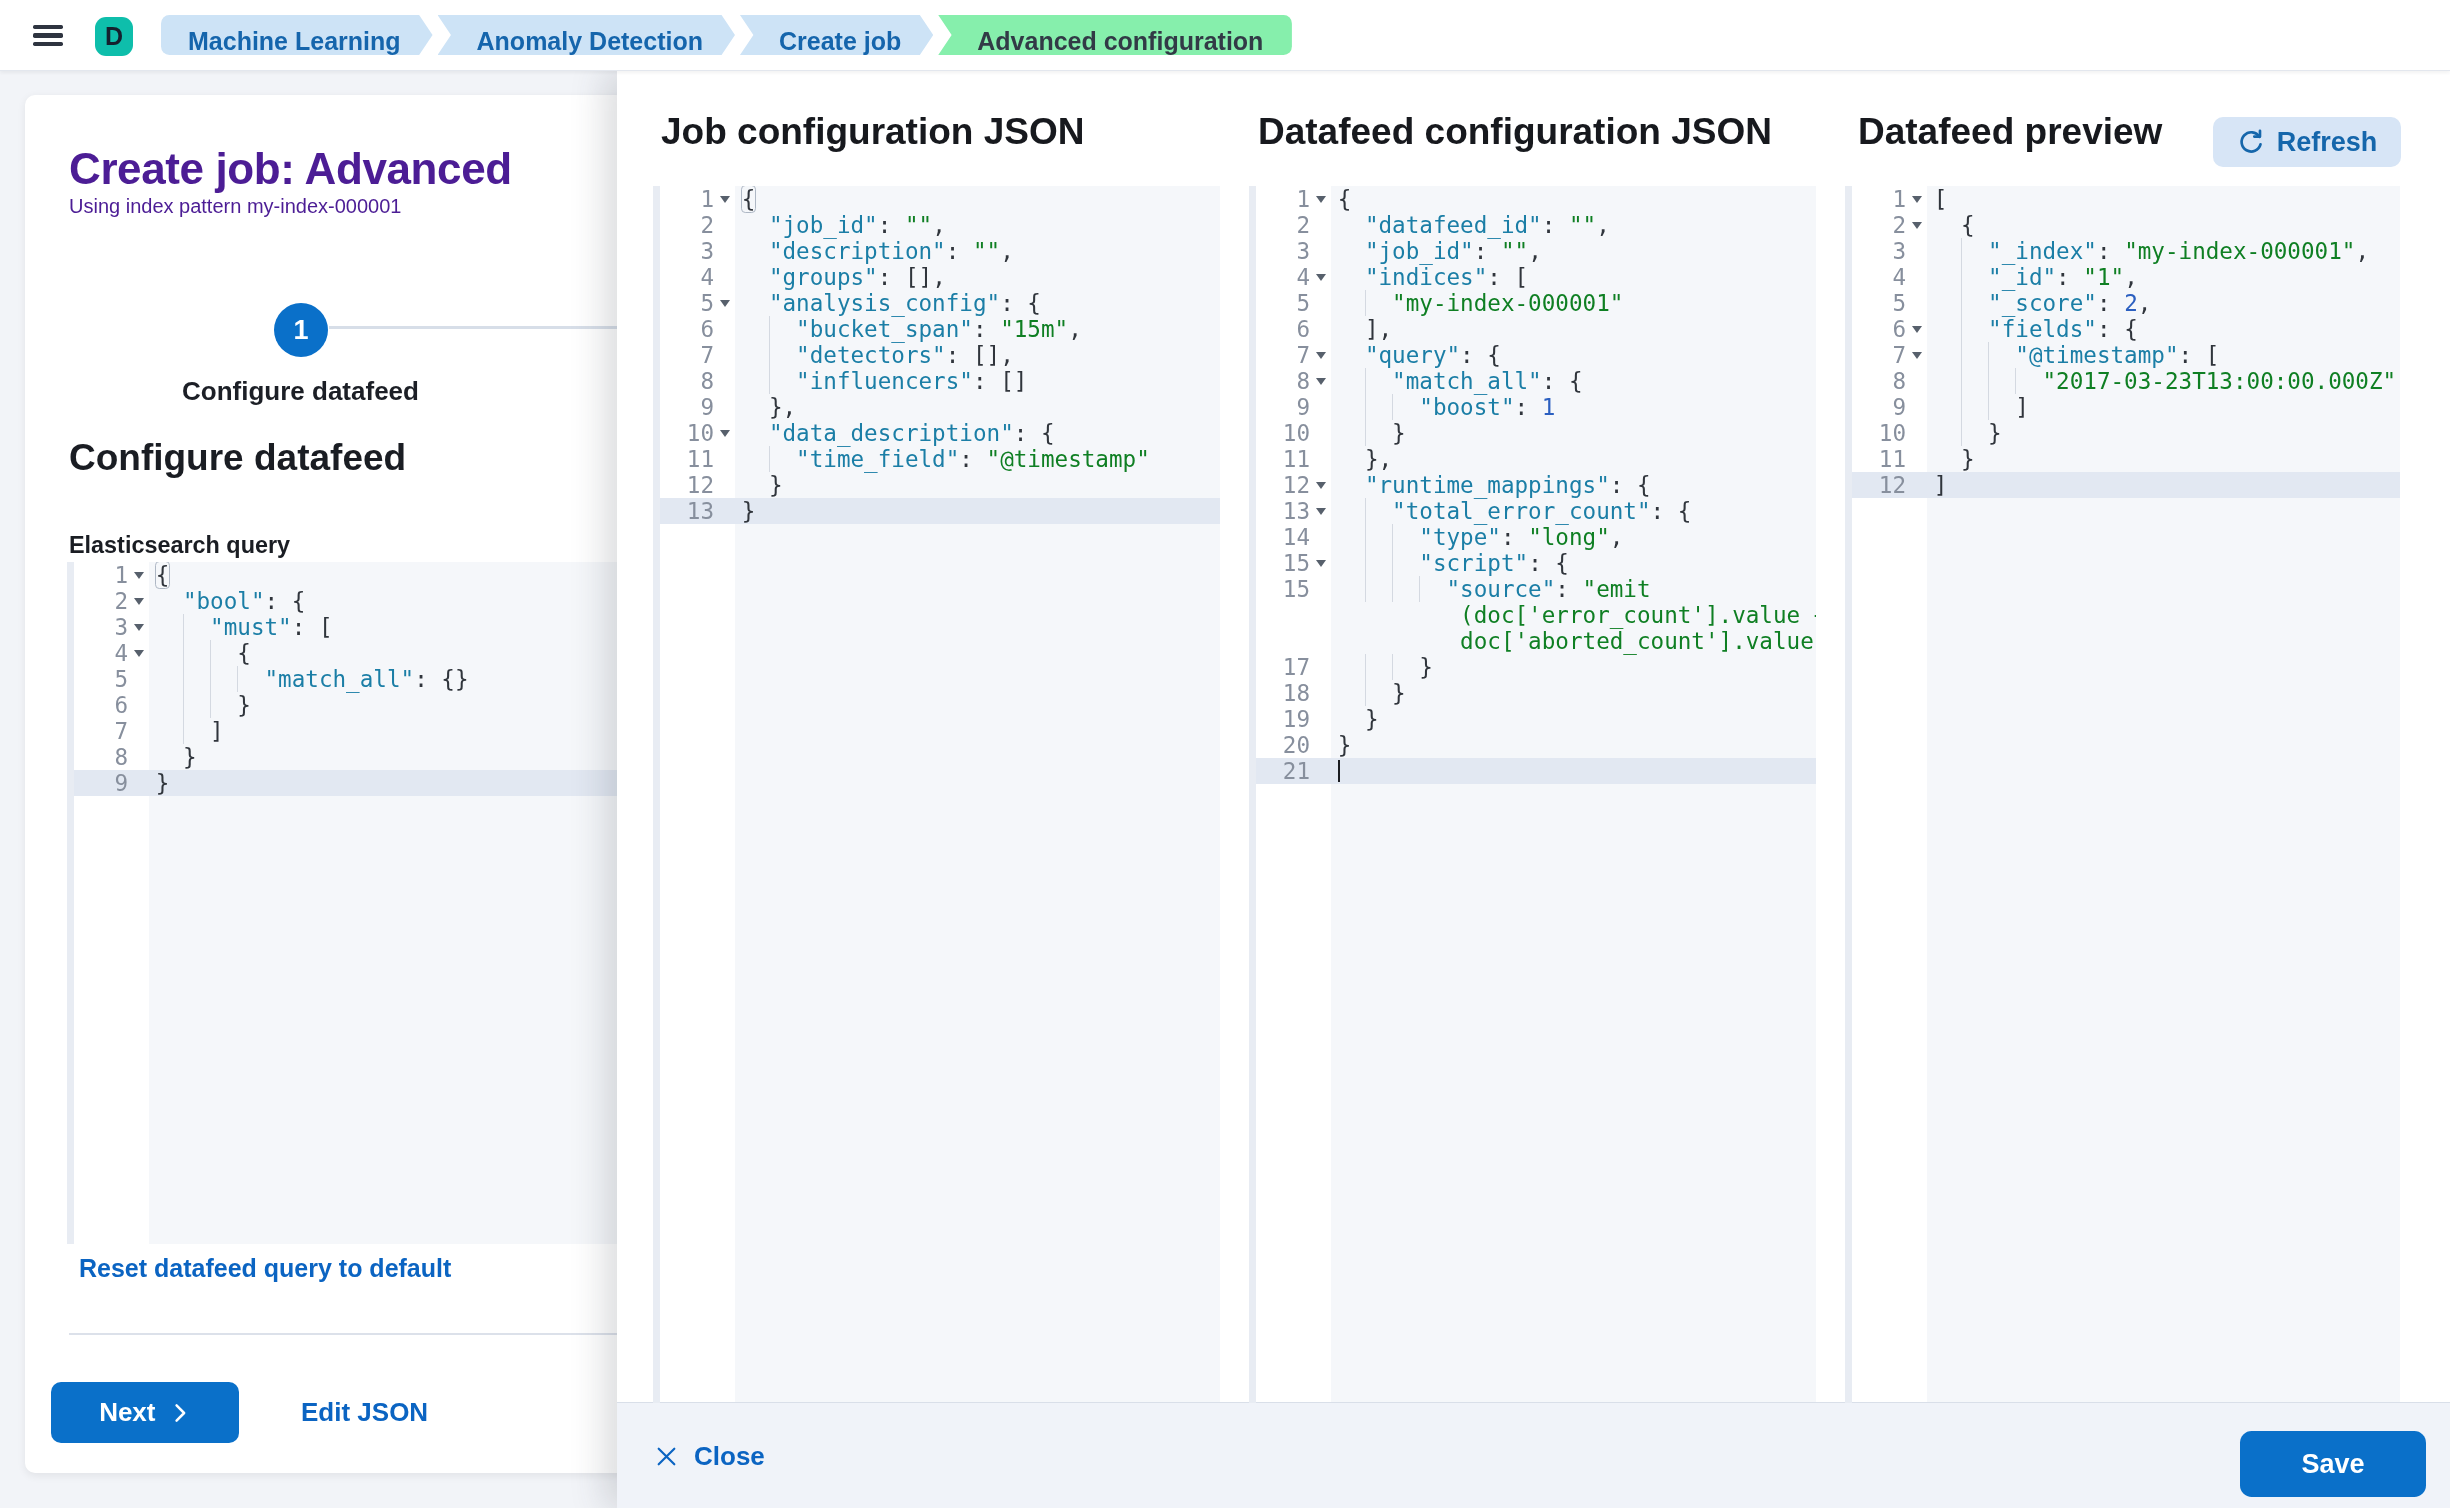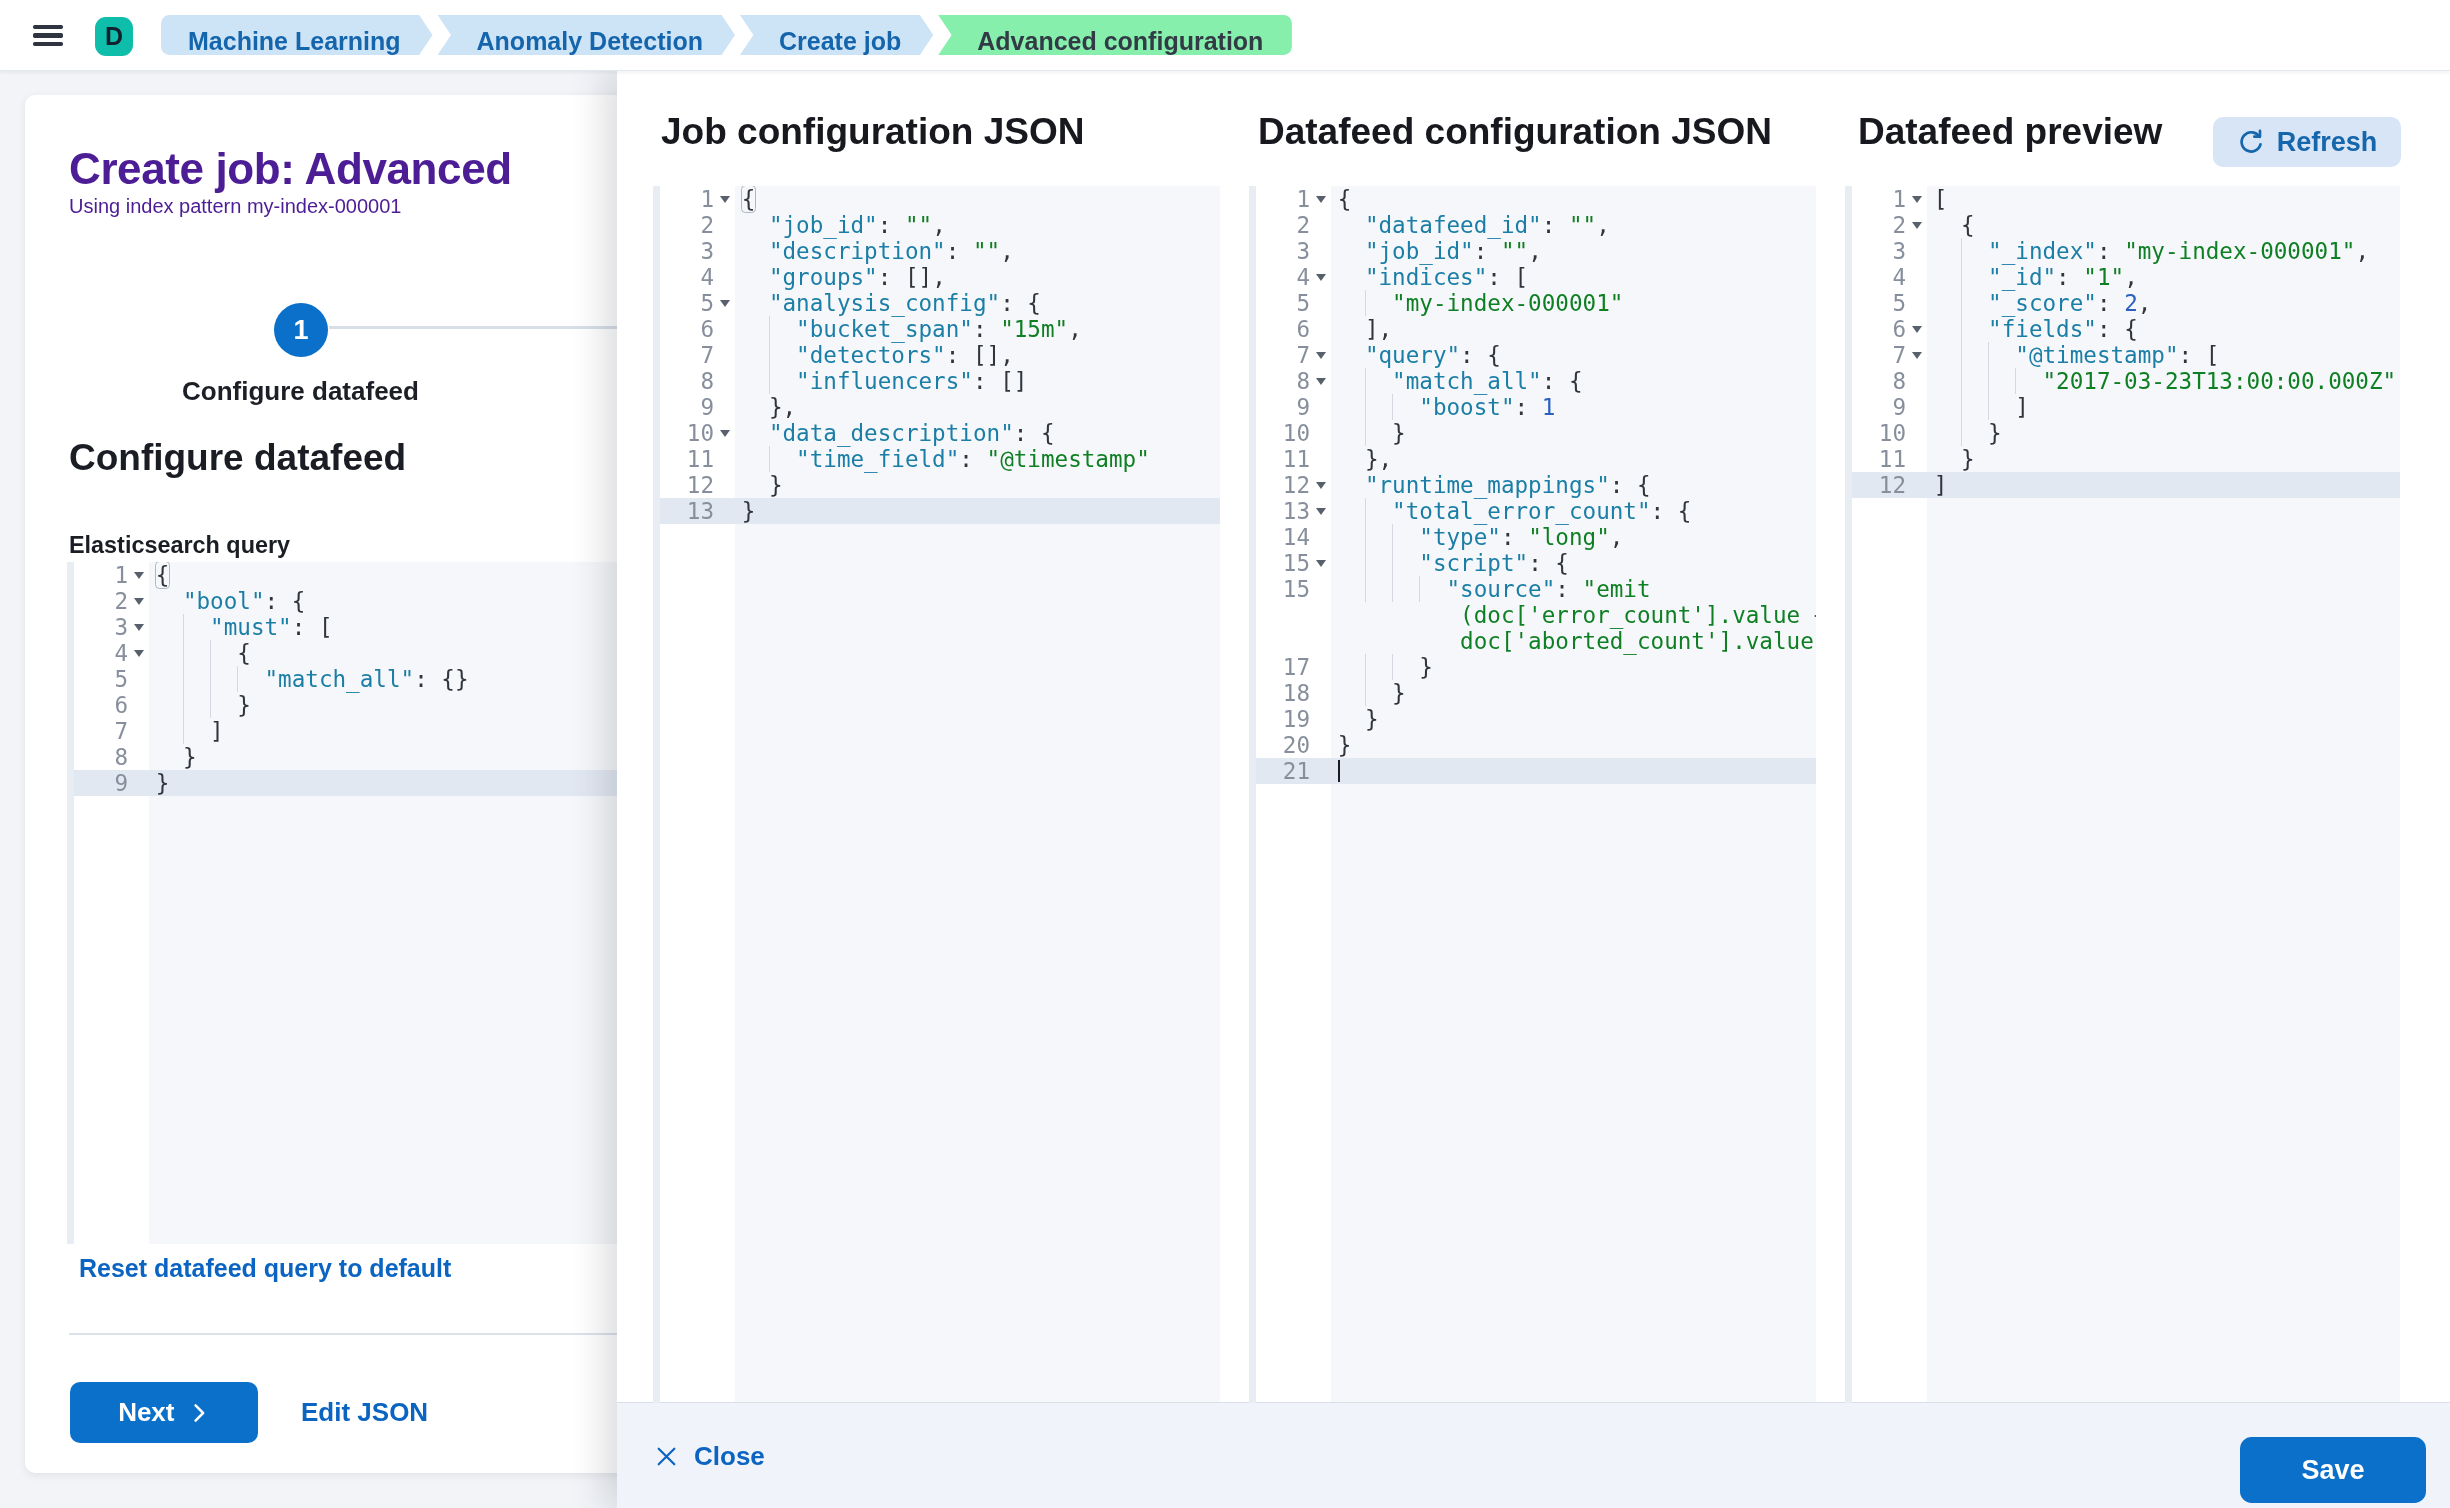--- a/index.html
+++ b/index.html
@@ -57,21 +57,21 @@
     background:#0A70C9; color:#fff; font-size:27px; font-weight:700;
     display:flex; align-items:center; justify-content:center; z-index:2;
   }
   .step-line{ position:absolute; left:304px; top:231px; width:634px; height:3.3px; background:#D7DEE8; }
   .step-label{ position:absolute; left:108px; top:281px; width:335px; text-align:center; font-size:26px; font-weight:700; color:#1C1F26; }
   .section-heading{ position:absolute; left:44px; top:342px; font-size:37px; font-weight:700; color:#1A1D23; }
   .query-label{ position:absolute; left:44px; top:437px; font-size:23.4px; font-weight:700; color:#1A1D23; }
   .reset-link{ position:absolute; left:54px; top:1159px; font-size:25px; font-weight:700; color:#0B64C2; cursor:pointer; }
   .card-divider{ position:absolute; left:44px; top:1238px; width:894px; height:1.7px; background:#DCE1EA; }
   .next-btn{
-    position:absolute; left:45px; top:1287px; width:188px; height:61px;
+    position:absolute; left:26px; top:1287px; width:188px; height:61px;
     background:#0A70C9; border:none; border-radius:10px; color:#fff;
     font-size:26px; font-weight:700; font-family:inherit; cursor:pointer;
     display:flex; align-items:center; justify-content:center; gap:13.4px;
   }
   .edit-json-btn{
     position:absolute; left:276px; top:1287px; height:61px; line-height:61px;
     background:none; border:none; font-family:inherit;
     font-size:26px; font-weight:700; color:#0B64C2; cursor:pointer;
   }
 
@@ -92,21 +92,21 @@
     background:#F0F3F9; border-top:0.8px solid #D9DFE9;
   }
   .close-btn{
     position:absolute; left:37px; top:0; height:106px; background:none; border:none; cursor:pointer;
     display:flex; align-items:center; gap:15px; font-family:inherit;
     font-size:26px; font-weight:700; color:#0B64C2;
   }
   .save-btn{
     position:absolute; left:1623px; top:28px; width:186px; height:66px;
     background:#0A70C9; border:none; border-radius:11.7px; cursor:pointer; font-family:inherit;
-    color:#fff; font-size:27px; font-weight:700;margin-top:6px;
+    color:#fff; font-size:27px; font-weight:700;
   }
 
   
   .editor{
     position:absolute;
     background:linear-gradient(90deg,#fff 0,#fff 82px,#F5F7FA 82px);
     font-family:"DejaVu Sans Mono", monospace;
     font-size:22.6px; line-height:26px; color:#30353C;
     overflow:hidden; cursor:text;
   }

